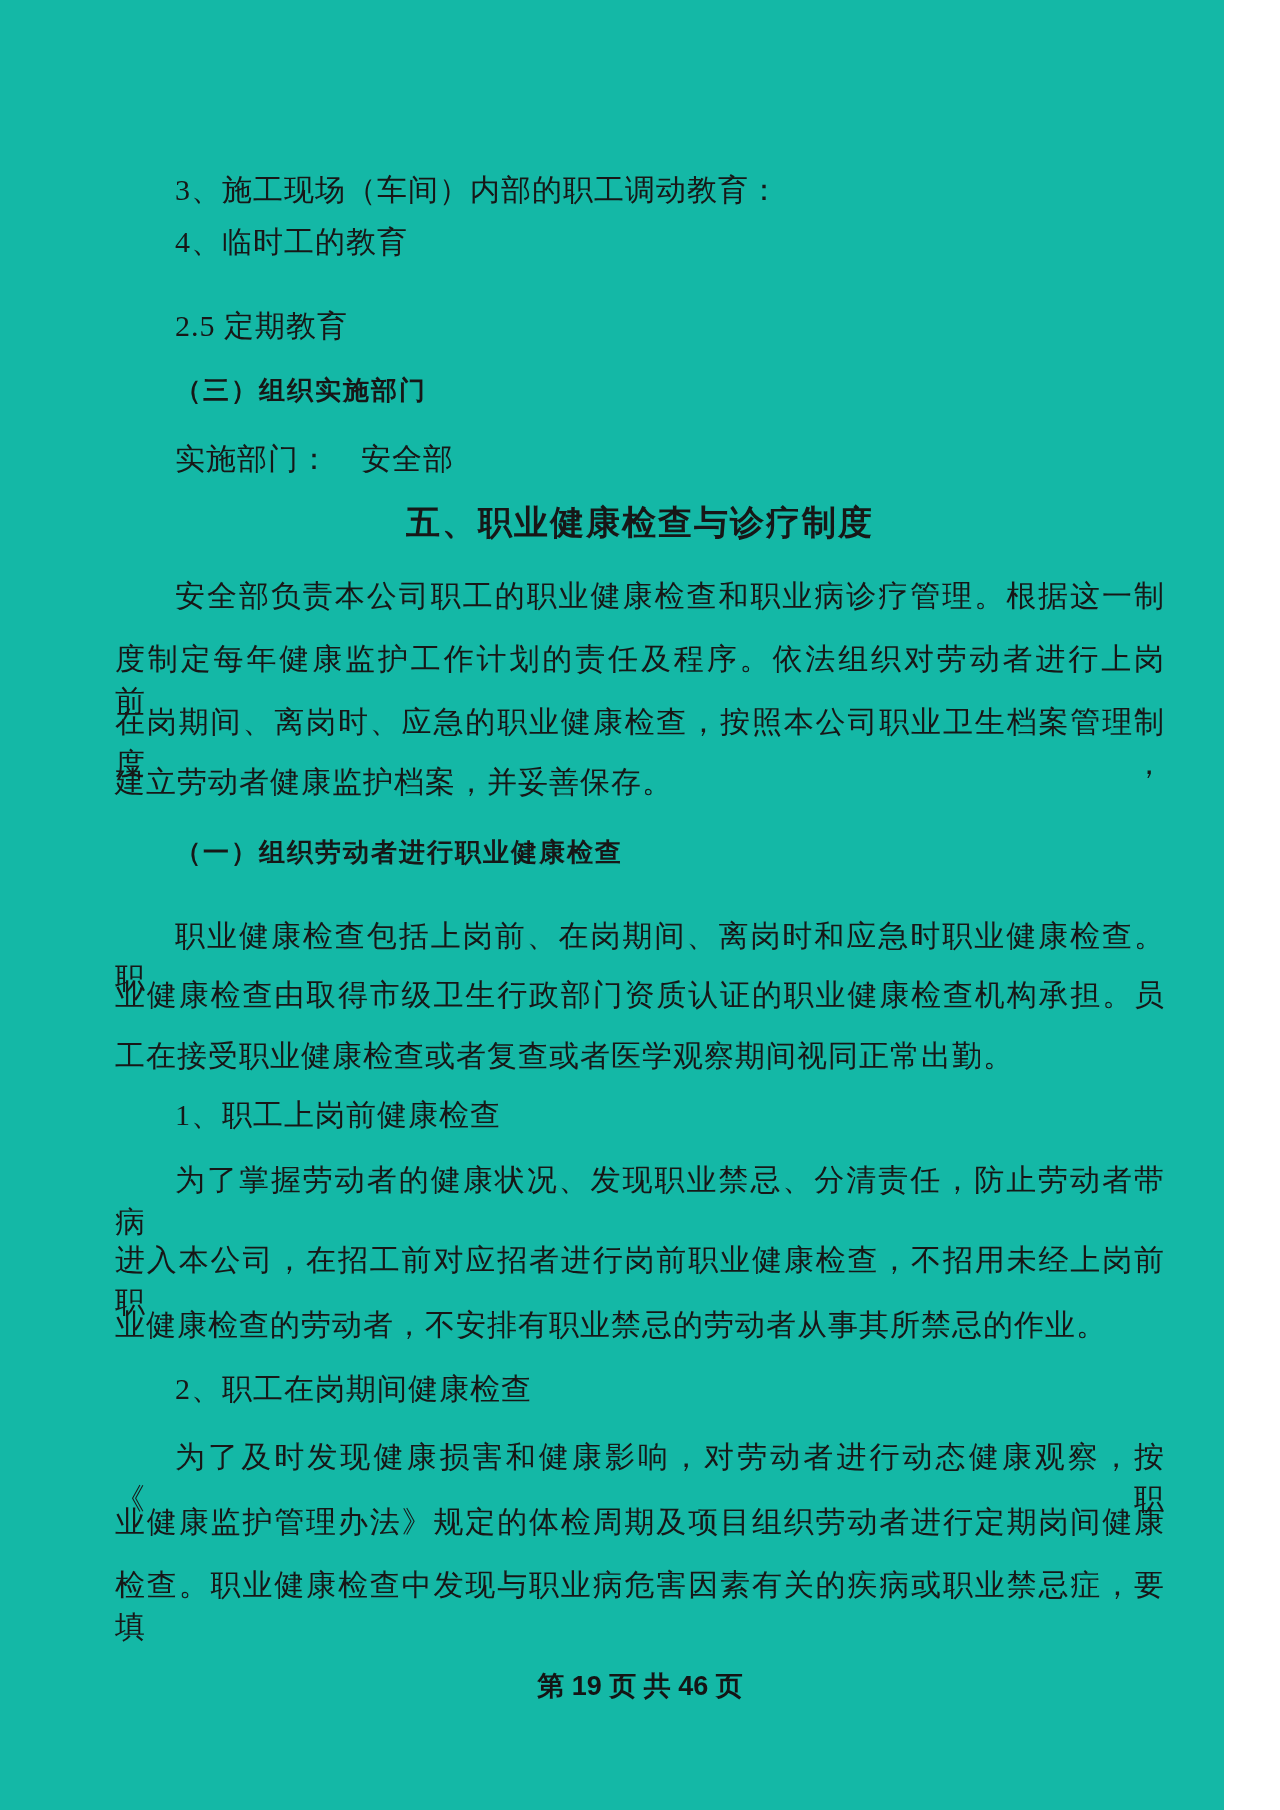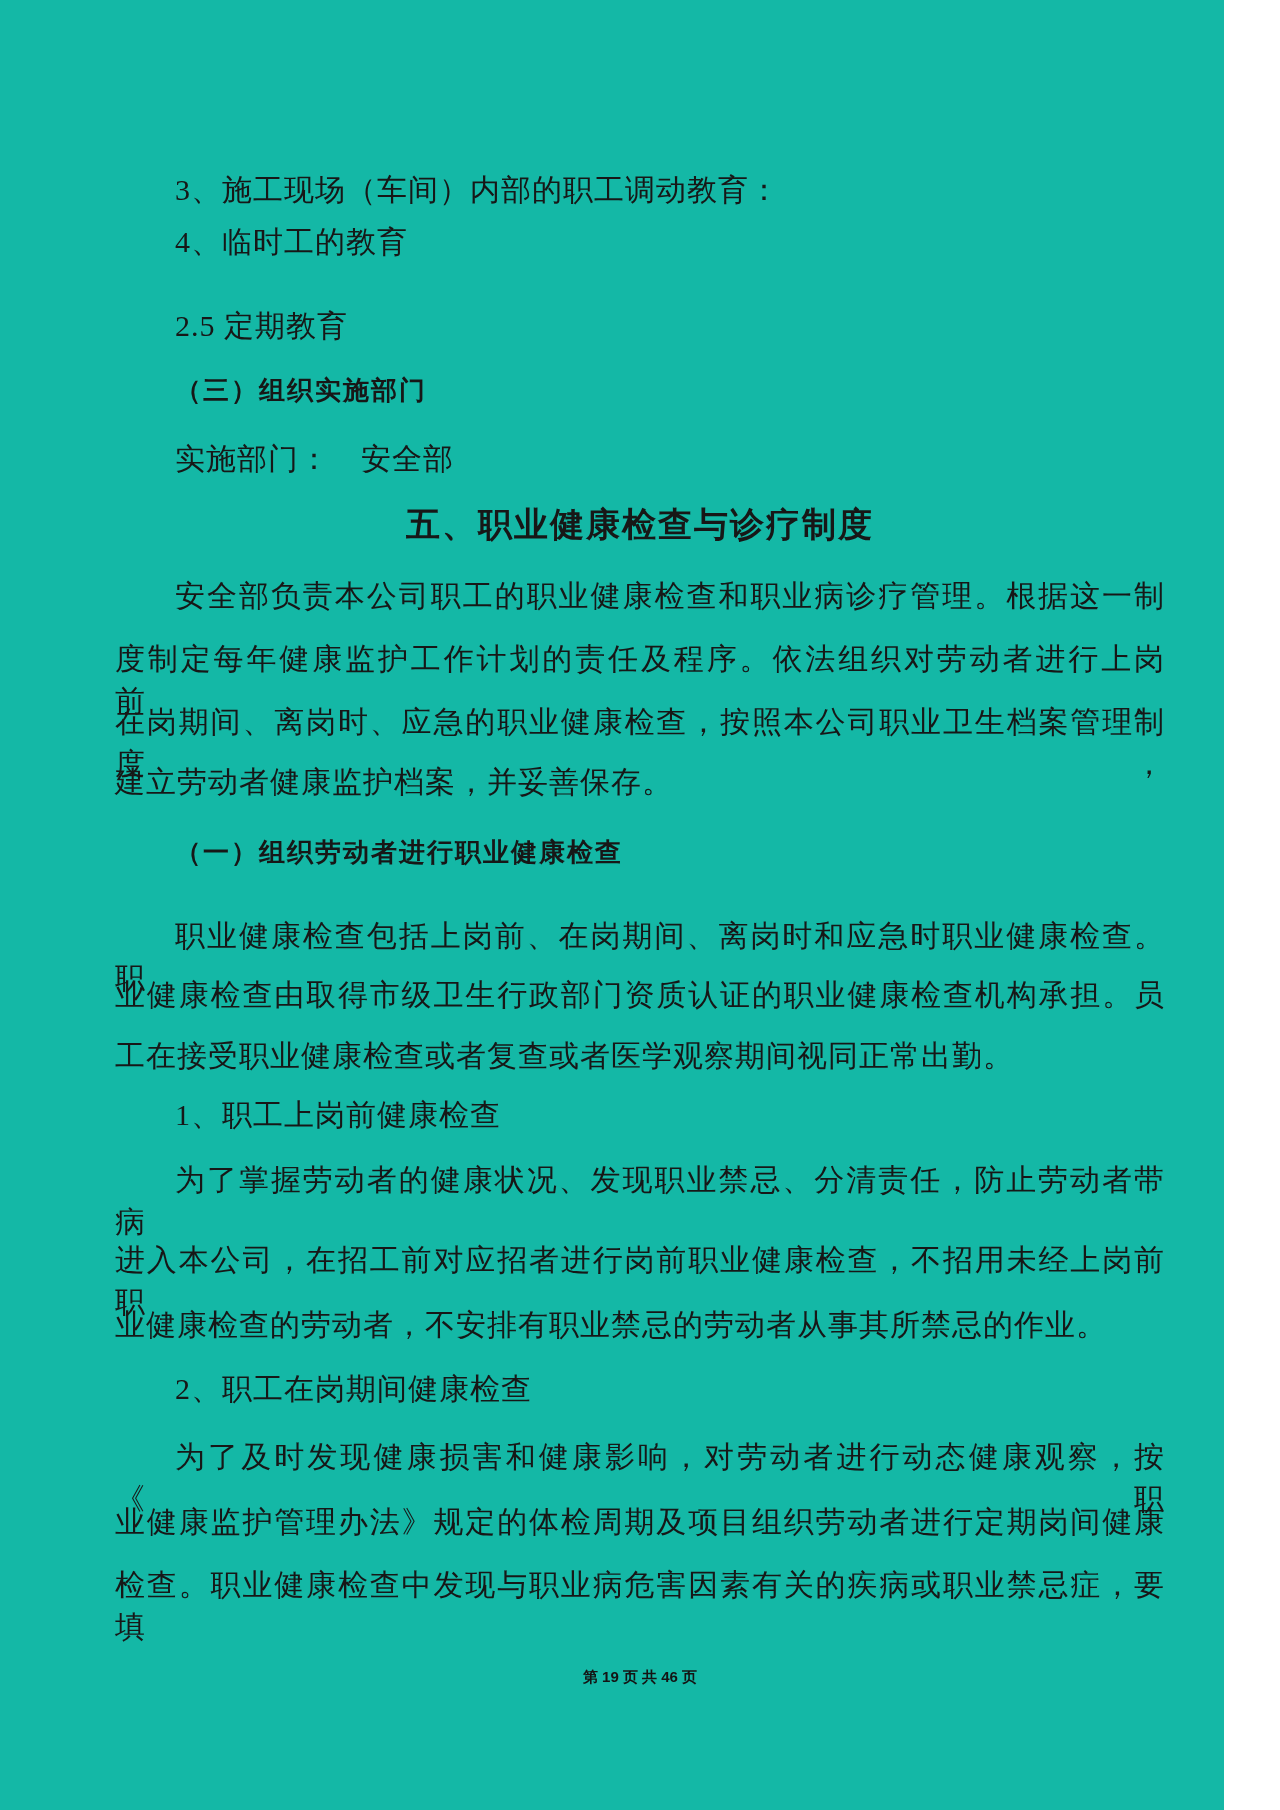--- a/index.html
+++ b/index.html
@@ -35,37 +35,37 @@
     text-align-last: justify;
     font-family: Liberation Serif, serif;
   }
   .h2 {
     font-family: "Liberation Sans", "DejaVu Sans", sans-serif;
     font-weight: 700;
     font-size: 26px;
     letter-spacing: 2px;
   }
   .title {
-    font-family: Liberation Serif, serif;
+    font-family: Liberation Mono, monospace;
     font-weight: 700;
     font-size: 34px;
     height: 50px;
     line-height: 50px;
     text-align: center;
     text-align-last: center;
     letter-spacing: 2px;
   }
   .footer {
     position: absolute;
     left: 0;
     width: 1280px;
     text-align: center;
     font-family: "Liberation Sans", "DejaVu Sans", sans-serif;
     font-weight: 700;
-    font-size: 15px;
+    font-size: 27px;
     color: #141414;
     white-space: pre;
   }
 </style>
 </head>
 <body>
 
 <div class="page">
 
   <div class="line indent" style="top:169px">3、施工现场（车间）内部的职工调动教育：</div>

